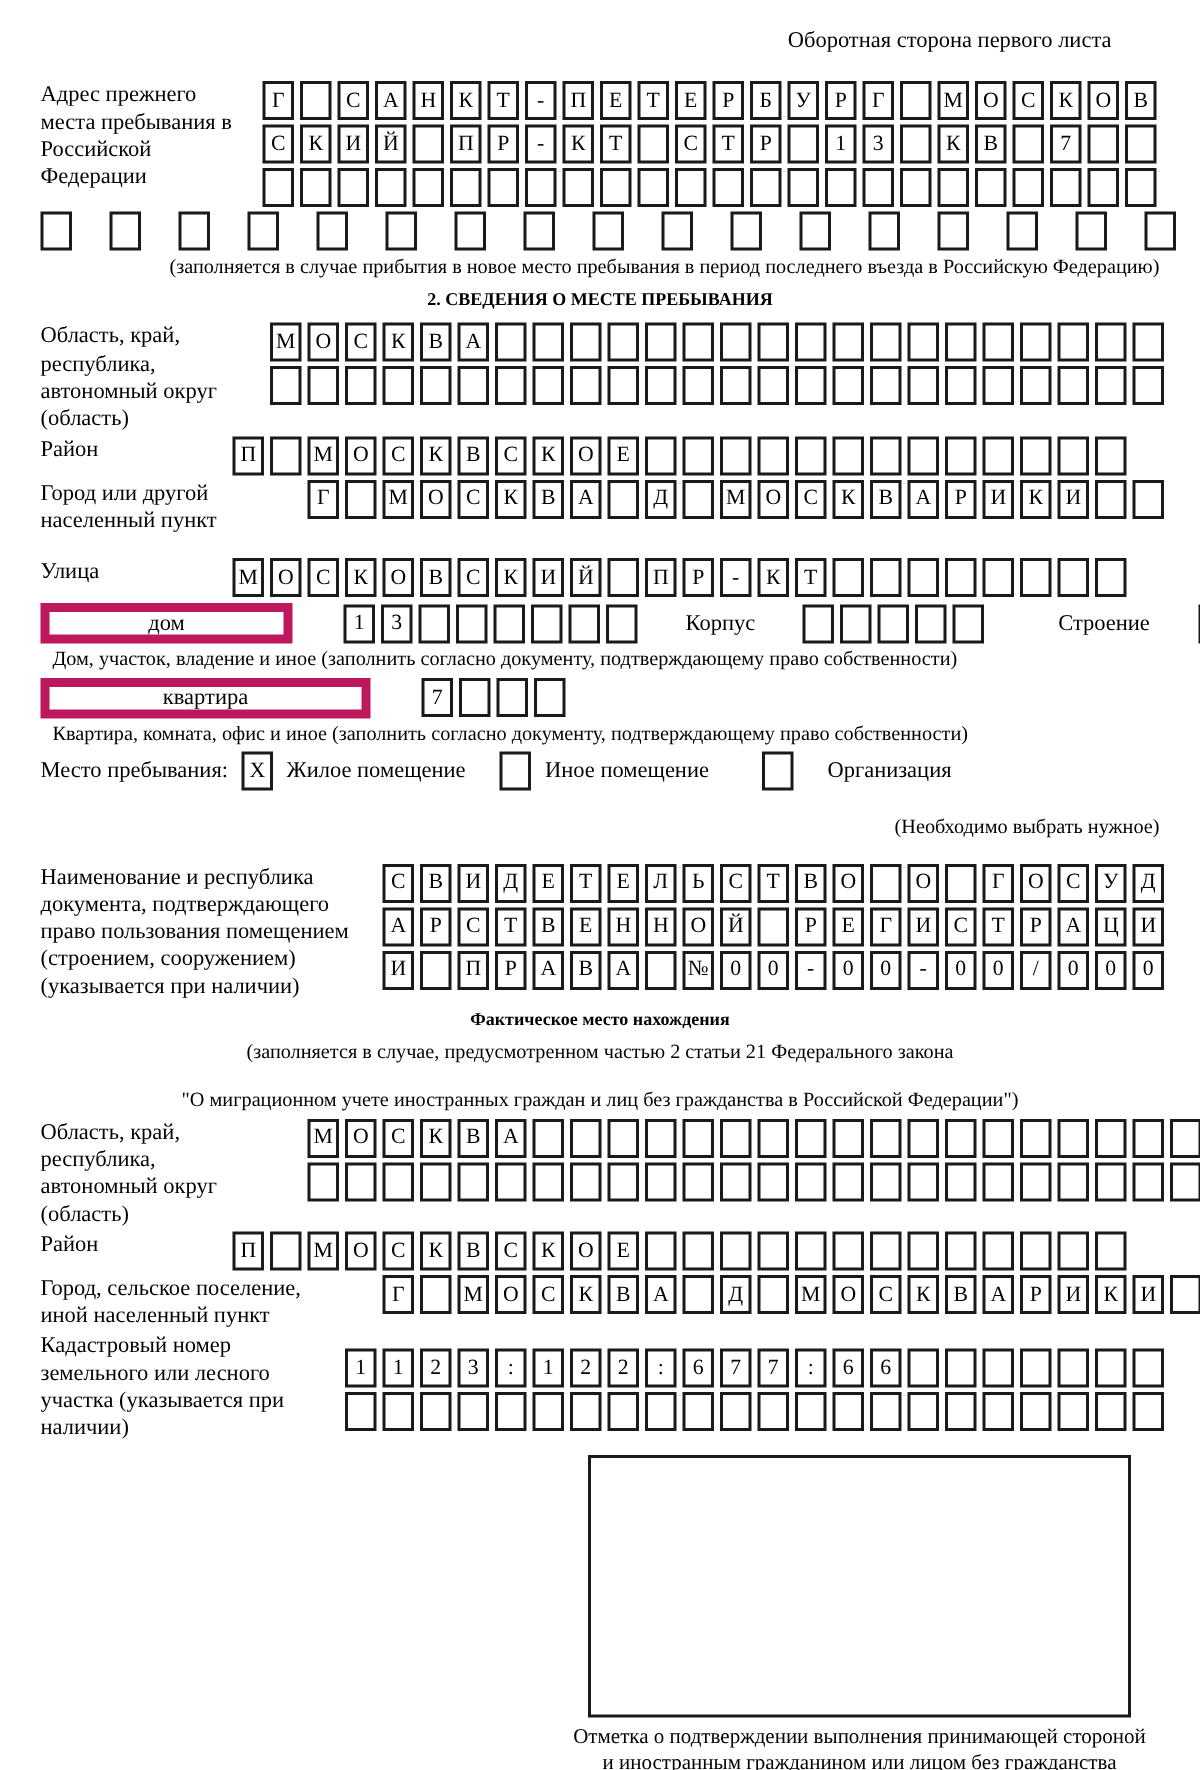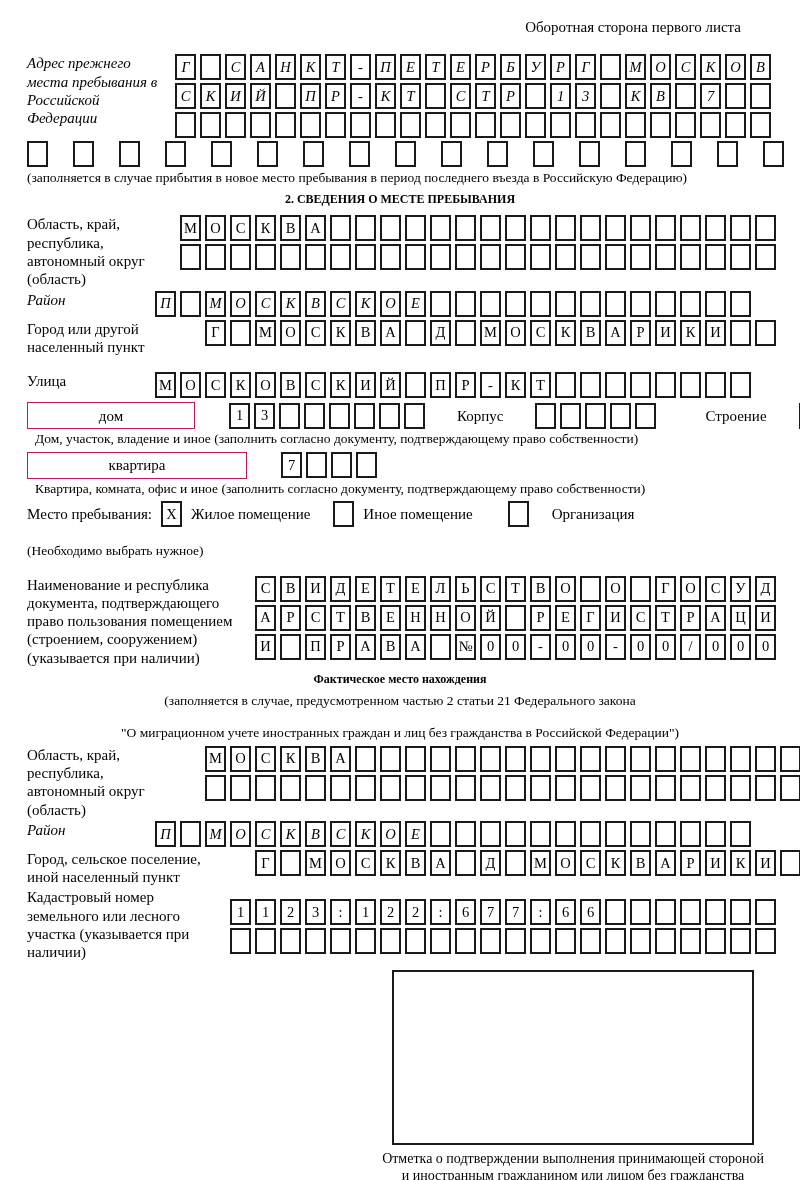--- a/index.html
+++ b/index.html
@@ -20,26 +20,26 @@
   .cellrows { display:flex; flex-direction:column; gap:3px; }
   .cellrow { display:flex; gap:4px; }
   .cell {
     width:21px; height:26px; flex:0 0 21px;
     border:2px solid #1a1a1a;
     display:inline-flex; align-items:center; justify-content:center;
     font-size:14.5px; line-height:1;
   }
   .indent1 { margin-left:25px; }
   .caption { font-size:13.5px; }
-  .cap-center { text-align:left; margin:3px 0 5px; }
+  .cap-center { text-align:right; margin:3px 0 5px; }
   .cap-left { margin:2px 0 4px 8px; }
   .sec-title { text-align:center; font-weight:bold; font-size:12px; margin:5px 0 9px; }
-  .mb2 { margin-bottom:2px;gap:25px; } .mb3 { margin-bottom:3px;font-style:italic; } .mb4 { margin-bottom:4px;margin-top:16px; }
+  .mb2 { margin-bottom:2px;gap:25px; } .mb3 { margin-bottom:3px; } .mb4 { margin-bottom:4px;margin-top:16px; }
   .wbox {
-    border:1px solid #be185d; height:27px;
+    border:6px solid #be185d; height:27px;
     display:inline-flex; align-items:center; justify-content:center;
     flex:0 0 auto; font-size:15px;
   }
   .house-row, .apt-row, .stay-row { display:flex; align-items:center; }
   .inline-lab { padding:0 7px; white-space:nowrap; }
   .stay-row { margin:3px 0 1px; }
   .stay-row .cell { margin:0 9px; }
   .stay-opt { white-space:nowrap;text-align:center; }
   .gap14 { width:14px; } .gap26 { width:26px; }
   .actual-note { text-align:center; font-size:13.5px; }

